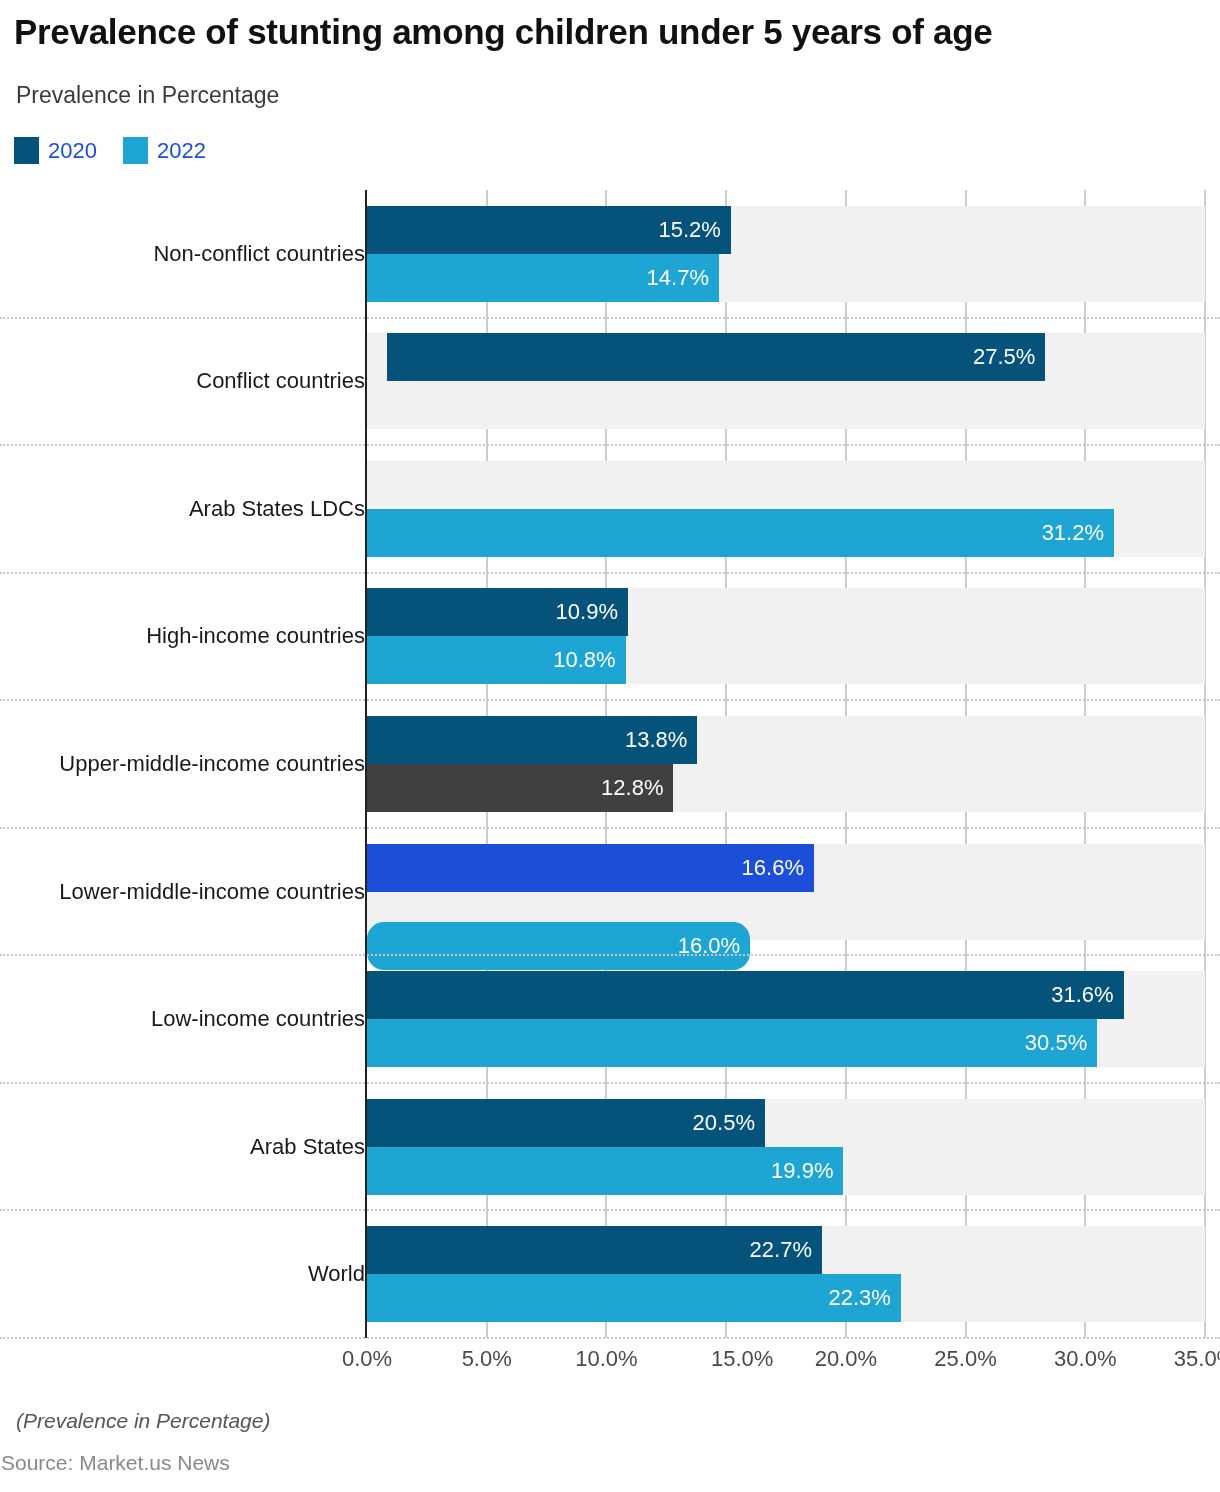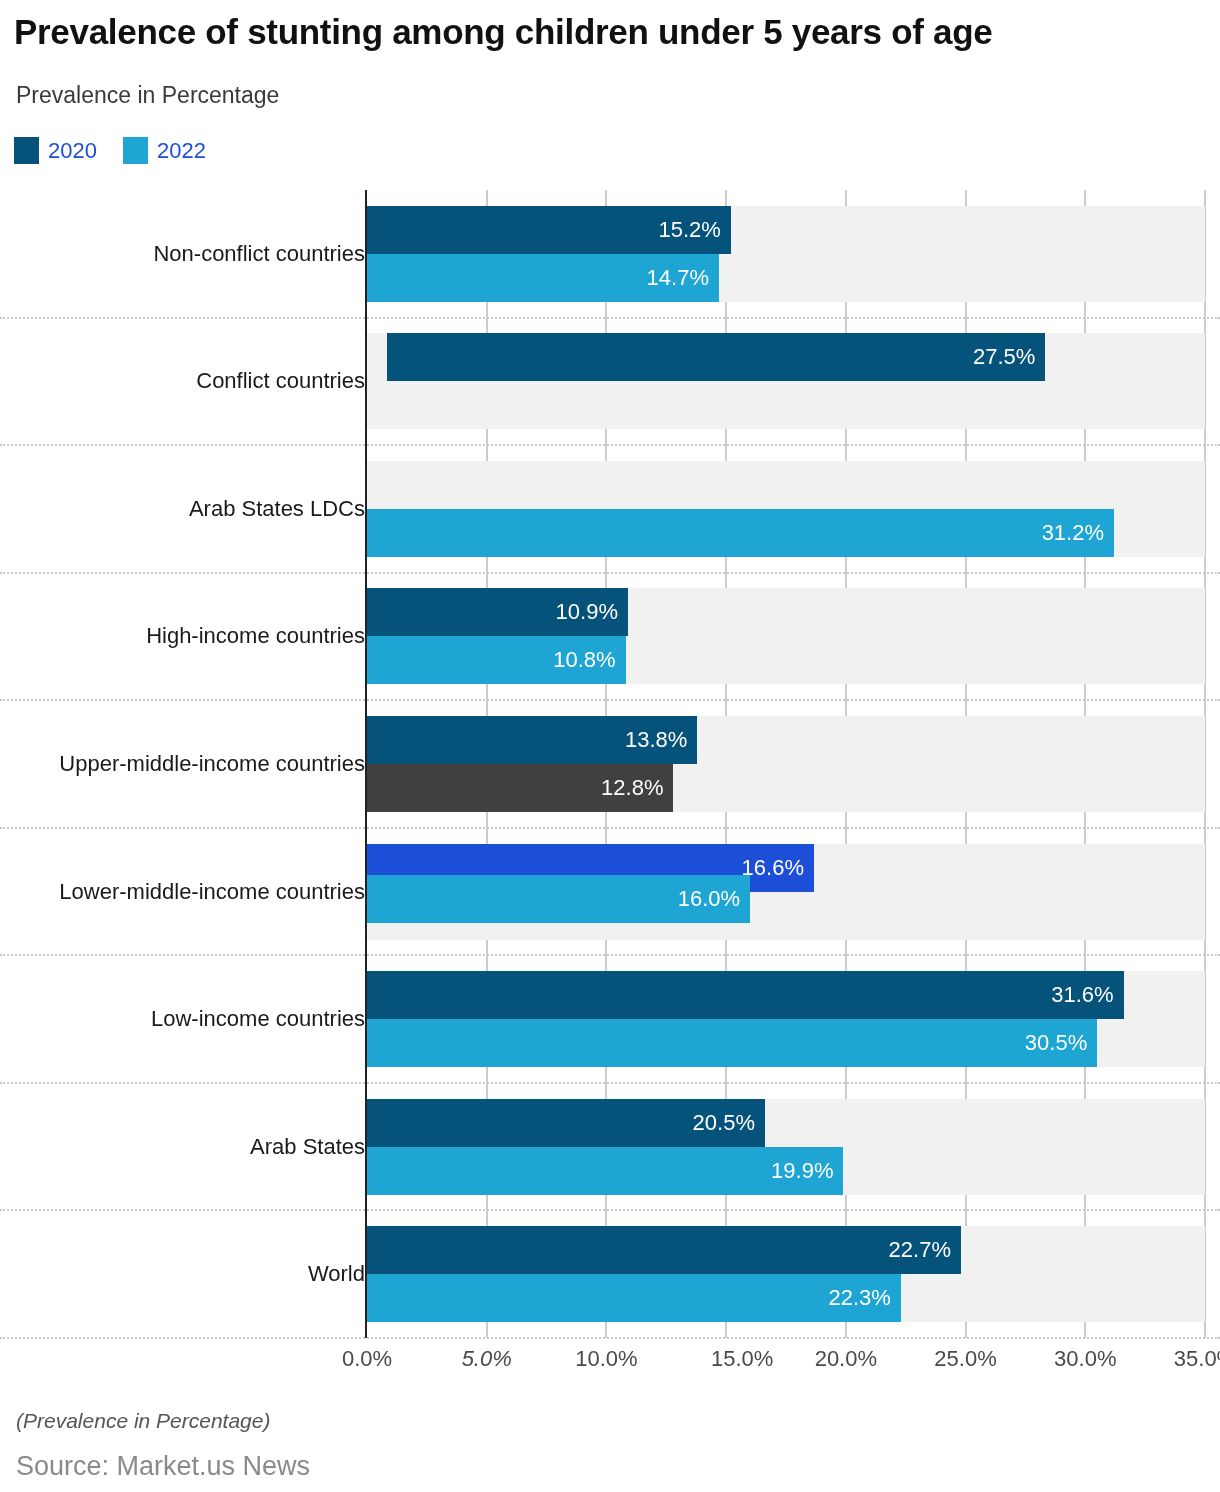--- a/index.html
+++ b/index.html
@@ -155,23 +155,23 @@
   .footnote {
     position: absolute;
     left: 16px;
     top: 1409px;
     font-size: 21px;
     font-style: italic;
     color: #555555;
   }
   .source {
     position: absolute;
-    left: 16px;
+    left: 1px;
     top: 1451px;
-    font-size: 27px;
+    font-size: 21px;
     color: #8a8a8a;
   }
 </style>
 </head>
 <body>
 
 <div class="chart-title">Prevalence of stunting among children under 5 years of age</div>
 <div class="chart-subtitle">Prevalence in Percentage</div>
 
 <div class="legend">
@@ -220,39 +220,39 @@
       <div class="bar" style="top: 526px; width: 330.411px; background: rgb(5, 82, 122);">
         <span class="bar-value">13.8%</span>
       </div>
       <div class="bar" style="top: 574px; width: 306.469px; background: #404040;">
         <span class="bar-value">12.8%</span>
       </div>
       <div class="band" style="top: 653.556px; height: 96px; background: rgb(241, 241, 241);"></div>
       <div class="bar" style="top: 653.556px; width: 447px; background: #1d4ed8;">
         <span class="bar-value">16.6%</span>
       </div>
-      <div class="bar" style="top: 685px; width: 383.086px; background: rgb(31, 165, 211);">
+      <div class="bar" style="top: 732px; width: 383.086px; background: rgb(31, 165, 211); border-radius: 17px;">
         <span class="bar-value">16.0%</span>
       </div>
       <div class="band" style="top: 781.111px; height: 96px; background: rgb(241, 241, 241);"></div>
       <div class="bar" style="top: 781.111px; width: 756.594px; background: rgb(5, 82, 122);">
         <span class="bar-value">31.6%</span>
       </div>
       <div class="bar" style="top: 829.111px; width: 730.257px; background: rgb(31, 165, 211);">
         <span class="bar-value">30.5%</span>
       </div>
       <div class="band" style="top: 908.667px; height: 96px; background: rgb(241, 241, 241);"></div>
       <div class="bar" style="top: 908.667px; width: 398px; background: rgb(5, 82, 122);">
         <span class="bar-value">20.5%</span>
       </div>
       <div class="bar" style="top: 956.667px; width: 476.463px; background: rgb(31, 165, 211);">
         <span class="bar-value">19.9%</span>
       </div>
       <div class="band" style="top: 1036.22px; height: 96px; background: rgb(241, 241, 241);"></div>
-      <div class="bar" style="top: 1036.22px; width: 594px; background: rgb(5, 82, 122);">
+      <div class="bar" style="top: 1036.22px; width: 455px; background: rgb(5, 82, 122);">
         <span class="bar-value">22.7%</span>
       </div>
       <div class="bar" style="top: 1084.22px; width: 533.926px; background: rgb(31, 165, 211);">
         <span class="bar-value">22.3%</span>
       </div>
     </div>
   <div class="axis-line-y"></div>
 </div>
 
 <div class="footnote">(Prevalence in Percentage)</div>
@@ -270,19 +270,19 @@
 <div class="cat-label" style="top: 753px;">Upper-middle-income countries</div>
 <div class="sep" style="top: 954.333px; position: absolute;"></div>
 <div class="cat-label" style="top: 880.556px;">Lower-middle-income countries</div>
 <div class="sep" style="top: 1081.89px; position: absolute;"></div>
 <div class="cat-label" style="top: 1008.11px;">Low-income countries</div>
 <div class="sep" style="top: 1209.44px; position: absolute;"></div>
 <div class="cat-label" style="top: 1135.67px;">Arab States</div>
 <div class="sep" style="top: 1337px; position: absolute;"></div>
 <div class="cat-label" style="top: 1263.22px;">World</div>
 <div class="xtick" style="left: 367px;">0.0%</div>
-<div class="xtick" style="left: 486.714px; font-style: italic;">5.0%</div>
+<div class="xtick" style="left: 486.714px;">5.0%</div>
 <div class="xtick" style="left: 606.429px;">10.0%</div>
 <div class="xtick" style="left: 726.143px; margin-left: 16px;">15.0%</div>
 <div class="xtick" style="left: 845.857px;">20.0%</div>
 <div class="xtick" style="left: 965.571px;">25.0%</div>
 <div class="xtick" style="left: 1085.29px;">30.0%</div>
 <div class="xtick" style="left: 1205px;">35.0%</div>
 
 </body></html>

